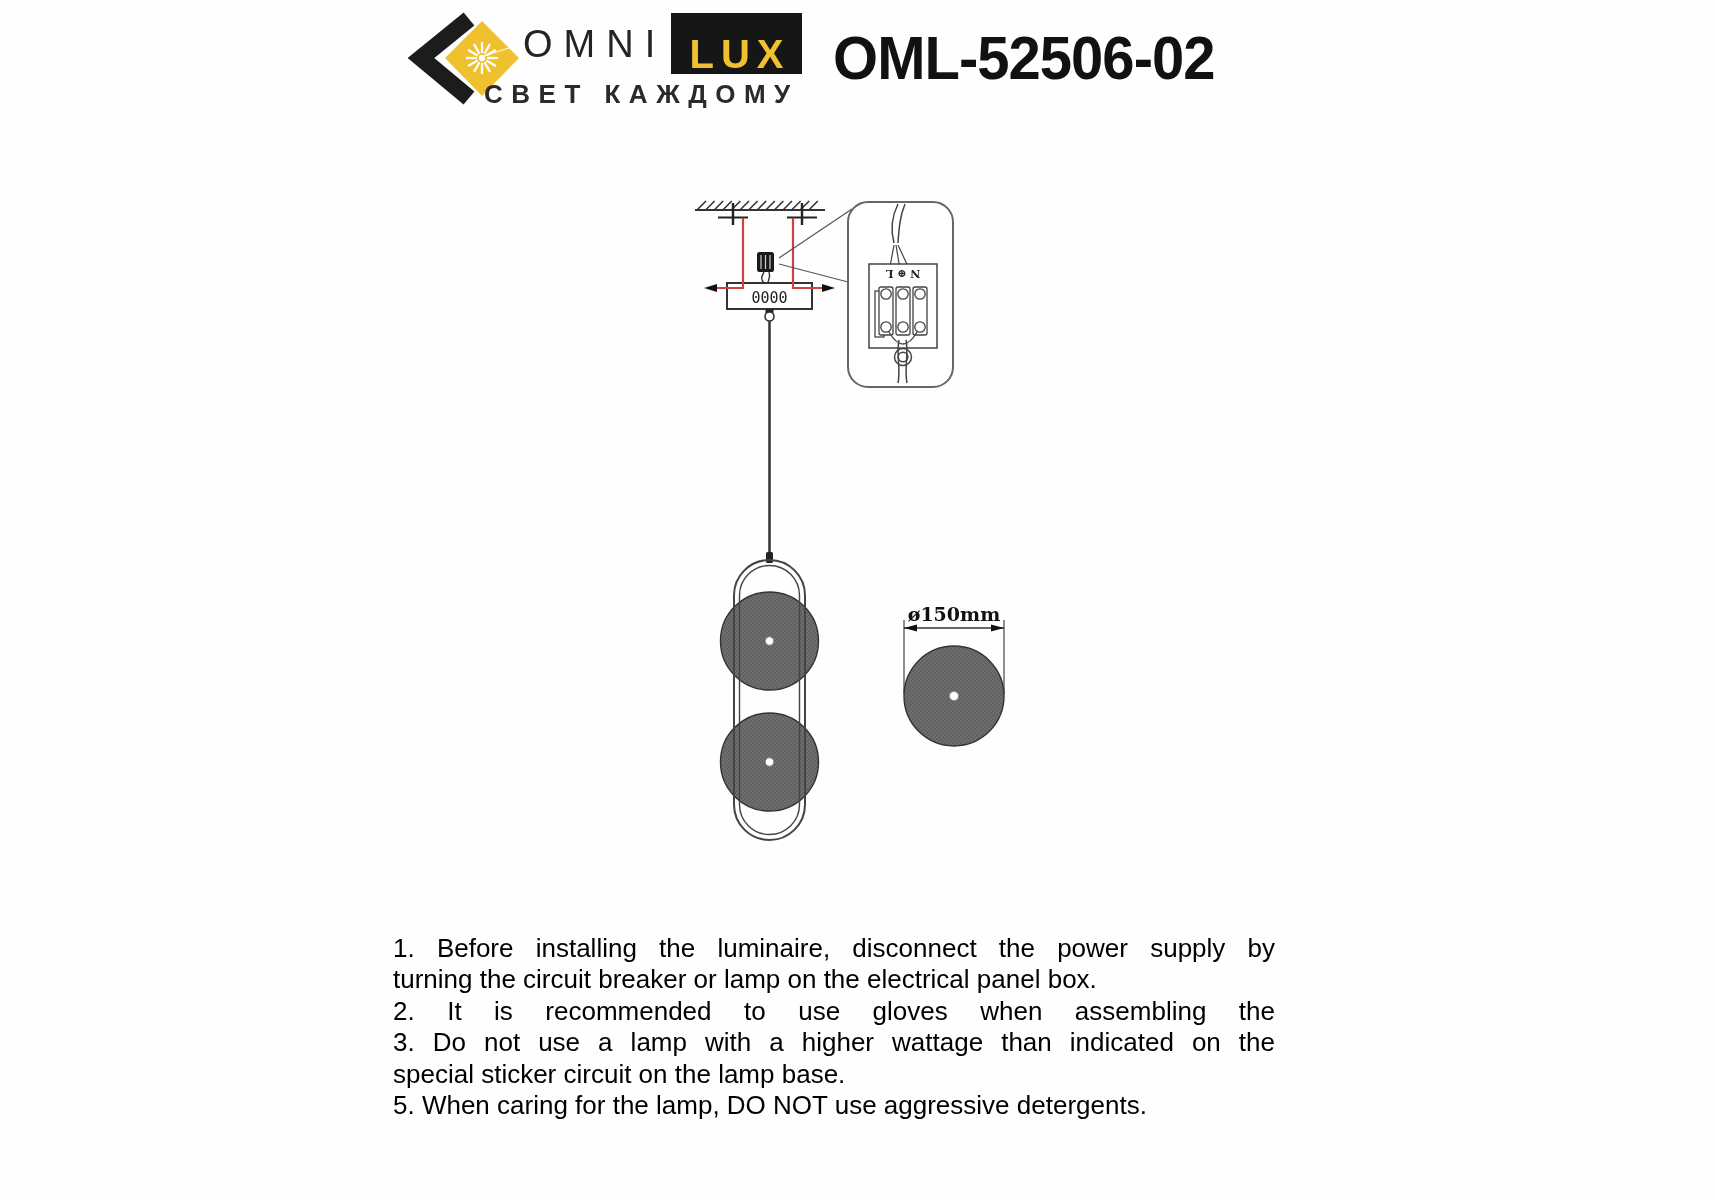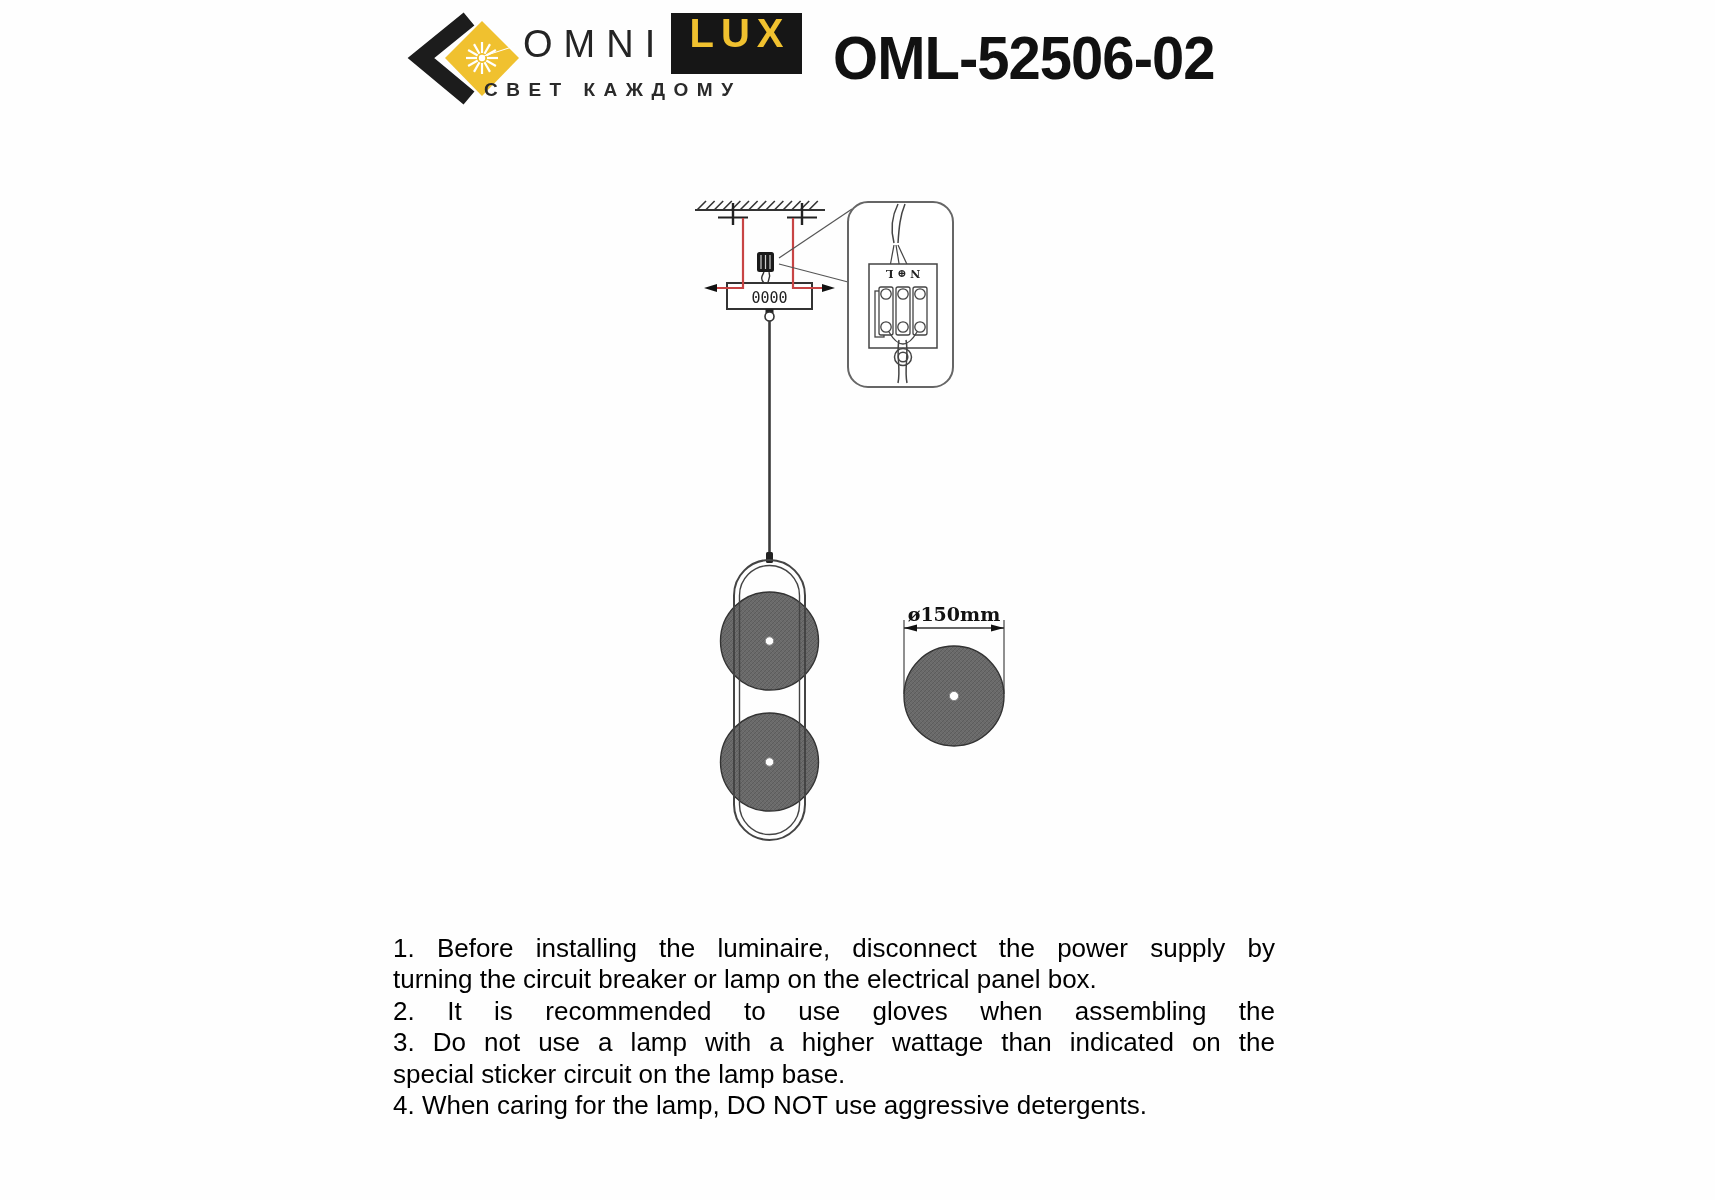--- a/index.html
+++ b/index.html
@@ -4,24 +4,24 @@
 <style>
   html,body{margin:0;padding:0;background:#ffffff;}
   .page{position:relative;width:1715px;height:1200px;background:#fefefe;overflow:hidden;
         font-family:"Liberation Sans", sans-serif;color:#1a1a1a;}
 
   
   .brand-mark{position:absolute;left:400px;top:8px;width:130px;height:100px;}
   .brand-omni{position:absolute;left:523px;top:22px;font-size:38px;font-weight:400;
               letter-spacing:11px;color:#242424;line-height:44px;white-space:nowrap;}
   .lux-badge{position:absolute;left:671px;top:13px;width:131px;height:61px;background:#161616;
-             display:flex;align-items:flex-start;justify-content:center;}
+             display:flex;align-items:flex-end;justify-content:center;}
   .lux-badge span{color:#f0c12f;font-size:40px;font-weight:700;letter-spacing:7px;
                   text-indent:7px;line-height:1;}
-  .brand-tagline{position:absolute;left:484px;top:79px;font-size:19px;font-weight:700;
+  .brand-tagline{position:absolute;left:484px;top:79px;font-size:26px;font-weight:700;
                  letter-spacing:8.5px;color:#2a2a2a;white-space:nowrap;}
   .model-number{position:absolute;left:833px;top:23px;font-size:61px;font-weight:700;
                 color:#111;letter-spacing:-1px;line-height:70px;white-space:nowrap;
                 transform:scaleX(0.95);transform-origin:left center;}
 
   
   .diagram{position:absolute;left:595px;top:150px;width:520px;height:710px;}
 
   
   .instructions{position:absolute;left:393px;top:933px;width:882px;}
@@ -202,16 +202,16 @@
       </g>
     </g>
   </svg>
 
   <div class="instructions">
     <div class="instr-line jl">1. Before installing the luminaire, disconnect the power supply by</div>
     <div class="instr-line">turning the circuit breaker or lamp on the electrical panel box.</div>
     <div class="instr-line jl">2. It is recommended to use gloves when assembling the</div>
     <div class="instr-line jl">3. Do not use a lamp with a higher wattage than indicated on the</div>
     <div class="instr-line">special sticker circuit on the lamp base.</div>
-    <div class="instr-line">4. When caring for the lamp, DO NOT use aggressive detergents.</div>
+    <div class="instr-line">5. When caring for the lamp, DO NOT use aggressive detergents.</div>
   </div>
 
 </div>
 
 </body></html>

